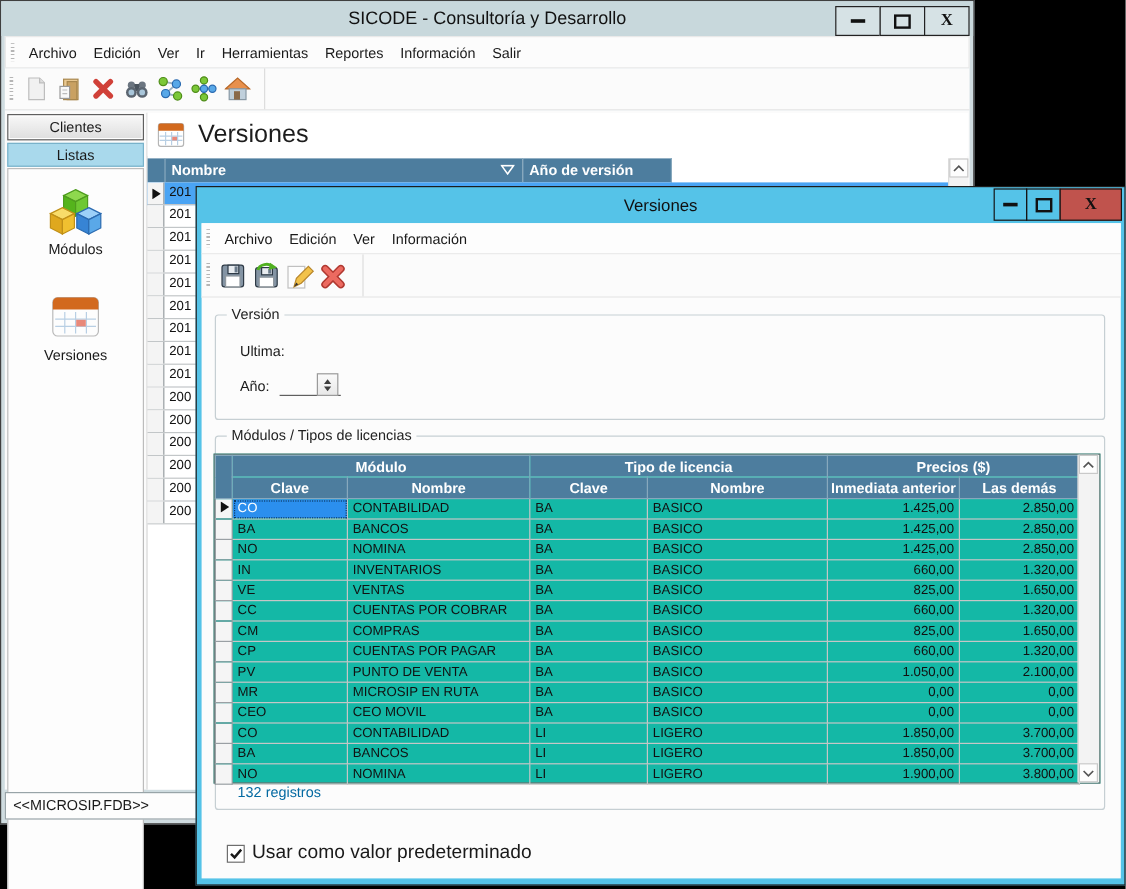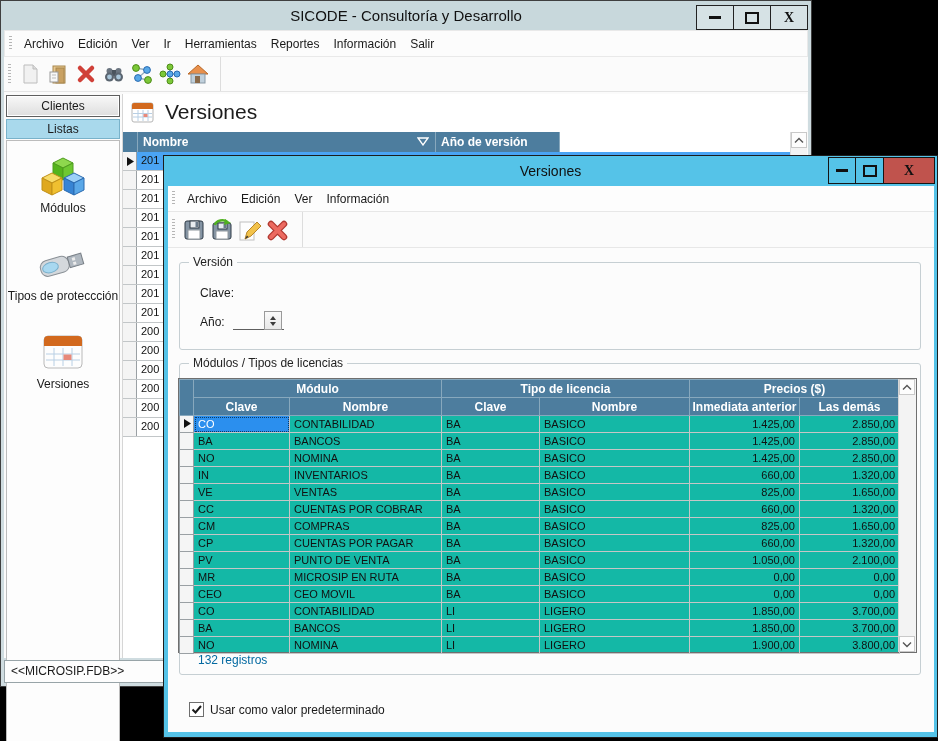--- a/index.html
+++ b/index.html
@@ -91,21 +91,21 @@
       height:17px;border:1px solid #87a8bd;padding:0;overflow:hidden;white-space:nowrap;}
   table.dbgrid td{font-size:11px;height:16px;border:1px solid #c6c6c6;padding:0 4px;overflow:hidden;white-space:nowrap;color:#111;}
   table.dbgrid td.ind{padding:0;background:#f5f5f5;border-color:#9aa0a4;text-align:center;}
   table.dbgrid td.c4,table.dbgrid td.c5{text-align:right;}
   table.dbgrid td.sel{background:var(--selected-cell,#2b8fee);color:#fff;outline:1px dotted #0a3a66;outline-offset:-2px;}
   .cgrid-scroll{position:absolute;right:0;top:0;width:17px;height:273px;background:#f3f3f3;border-left:1px solid #d5d5d5;}
   .cgrid-scroll .sbtn.bottom{position:absolute;bottom:0;}
   .rec-count{position:absolute;left:18px;bottom:7px;font-size:12px;color:#0369a1;}
   .chk-row{position:absolute;left:21px;top:516px;display:flex;align-items:center;}
   .chk-box{width:13px;height:13px;background:#fff;border:1px solid #6e6e6e;display:flex;align-items:center;justify-content:center;}
-  .chk-row .lbl{font-size:12px;margin-left:6px;}
+  .chk-row .lbl{font-size:16px;margin-left:6px;}
 </style>
 </head>
 <body>
 
 <div class="abs mw">
 
   <div class="abs mw-titlebar">
     <span>SICODE - Consultoría y Desarrollo</span>
     <div class="mw-controls">
       <div class="wbtn">
@@ -210,32 +210,20 @@
           <polygon points="13,19 23,24 13,29 3,24" fill="#f8dc6a" stroke="#c09018"></polygon>
             <polygon points="3,24 13,29 13,41 3,36" fill="#dfa81e" stroke="#c09018"></polygon>
             <polygon points="23,24 13,29 13,41 23,36" fill="#f0c030" stroke="#c09018"></polygon>
           <polygon points="35,19 45,24 35,29 25,24" fill="#9cd0f8" stroke="#2a6ab0"></polygon>
             <polygon points="25,24 35,29 35,41 25,36" fill="#3784d4" stroke="#2a6ab0"></polygon>
             <polygon points="45,24 35,29 35,41 45,36" fill="#5aa8e8" stroke="#2a6ab0"></polygon>
         </svg>
         <span class="lbl">Módulos</span>
       </div>
       <div class="sb-item">
-        <svg width="52" height="44">
-          <g transform="rotate(-16 26 22)">
-            <rect x="3" y="14" width="29" height="16" rx="7" fill="#d4d8dc" stroke="#8a9096"></rect>
-            <ellipse cx="13" cy="22" rx="8" ry="5" fill="#a8d8f0" stroke="#7ab0cc"></ellipse>
-            <rect x="32" y="16.5" width="14" height="11" fill="#b0b8c0" stroke="#787f86"></rect>
-            <rect x="36" y="18.5" width="3" height="3" fill="#ececec"></rect>
-              <rect x="36" y="23" width="3" height="3" fill="#ececec"></rect>
-          </g>
-        </svg>
-        <span class="lbl">Tipos de proteccción</span>
-      </div>
-      <div class="sb-item">
         <svg width="48" height="44">
           <rect x="5" y="6" width="38" height="32" rx="4" fill="#fdfdfd" stroke="#b9b9b9"></rect>
           <path d="M9,6 h30 a4,4 0 0 1 4,4 v6 h-38 v-6 a4,4 0 0 1 4,-4 Z" fill="#d2691e"></path>
           <line x1="15" y1="18" x2="15" y2="36" stroke="#b8cfe4"></line>
             <line x1="24" y1="18" x2="24" y2="36" stroke="#b8cfe4"></line>
             <line x1="33" y1="18" x2="33" y2="36" stroke="#b8cfe4"></line>
           <line x1="7" y1="24" x2="41" y2="24" stroke="#b8cfe4"></line>
             <line x1="7" y1="30" x2="41" y2="30" stroke="#b8cfe4"></line>
           <rect x="24.5" y="24.5" width="8" height="5.5" fill="#e8897a"></rect>
         </svg>
@@ -405,21 +393,21 @@
           <svg width="24" height="24">
               <path d="M5,6 L18,19 M18,6 L5,19" stroke="#b03830" stroke-width="6.5" stroke-linecap="round"></path>
               <path d="M5,6 L18,19 M18,6 L5,19" stroke="#ec6a60" stroke-width="4" stroke-linecap="round"></path>
             </svg>
         </div>
       </div>
     </div>
 
     <div class="abs group g-version">
       <div class="group-label">Versión</div>
-      <span class="fld-label" style="left:20px;top:23px;">Clave:</span>
+      <span class="fld-label" style="left:20px;top:23px;">Ultima:</span>
       <span class="fld-label" style="left:20px;top:52px;">Año:</span>
       <div class="fld-line" style="left:53px;top:48px;width:47px;"></div>
       <div class="spinner" style="left:84px;top:48px;">
         <div class="tri-up"></div>
         <div class="tri-dn"></div>
       </div>
     </div>
 
     <div class="abs group g-modules">
       <div class="group-label">Módulos / Tipos de licencias</div>

